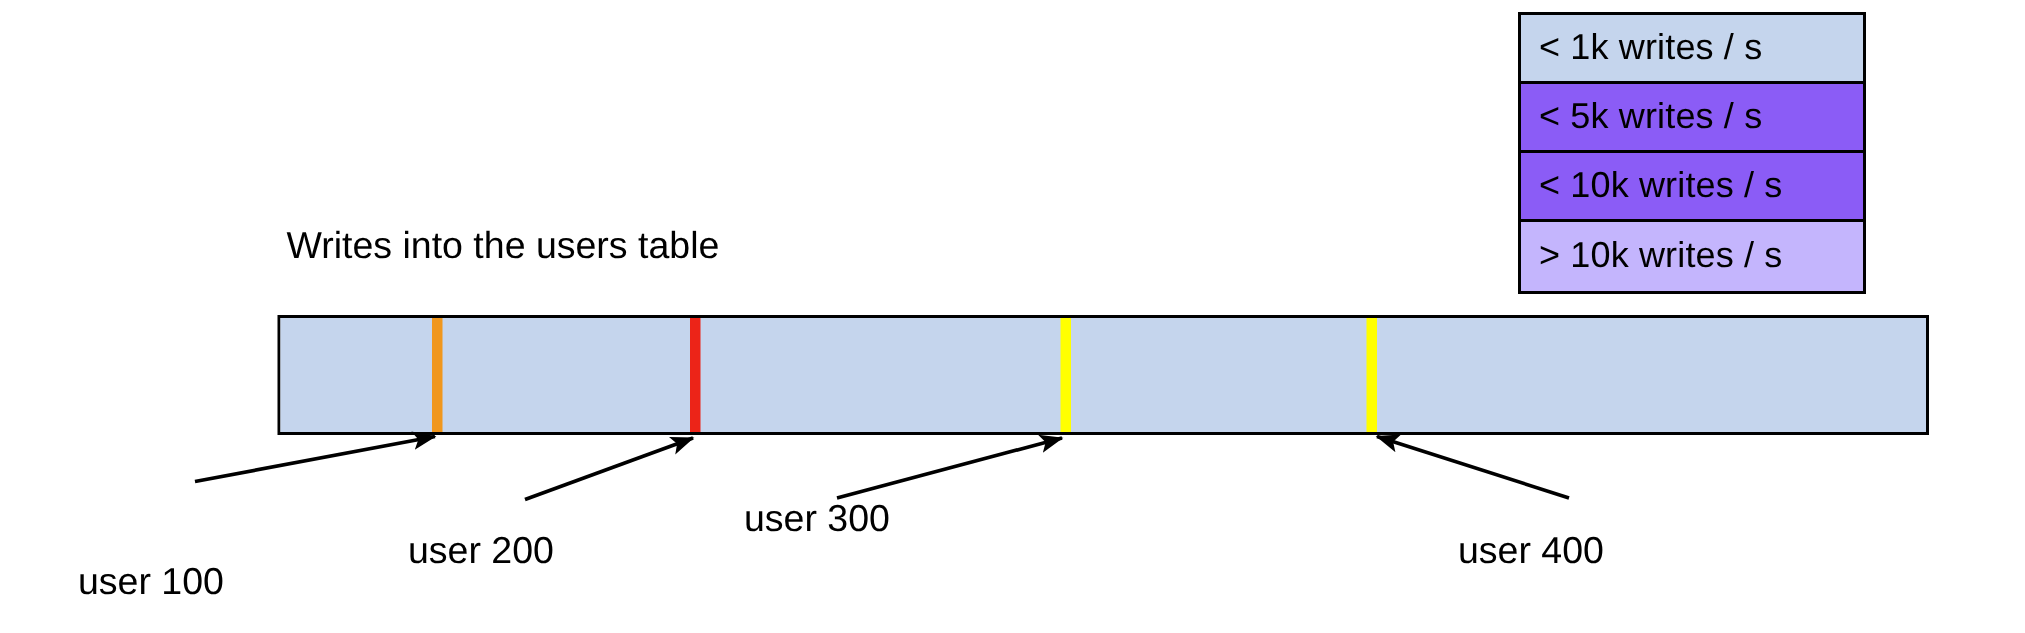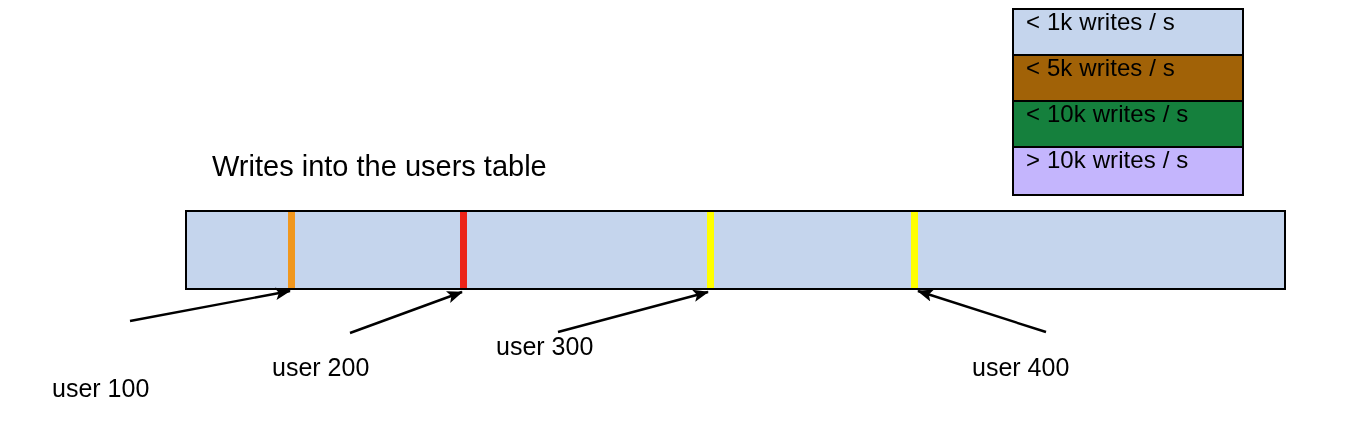--- a/index.html
+++ b/index.html
@@ -24,35 +24,35 @@
     top: 8px;
     width: 232px;
     border: 2px solid #000000;
     box-sizing: border-box;
   }
   .legend-row {
     height: 46px;
     box-sizing: border-box;
     border-bottom: 2px solid #000000;
     display: flex;
-    align-items: flex-start;
+    align-items: center;
     padding-left: 12px;
     font-size: 24px;
     line-height: 1;
     letter-spacing: 0.1px;
     white-space: nowrap;
   }
   .legend-row:last-child { border-bottom: none; }
 
   
   #caption {
     position: absolute;
-    left: 212px;
+    left: 191px;
     top: 152px;
-    font-size: 29px;
+    font-size: 25px;
     line-height: 1;
     white-space: nowrap;
   }
 
   
   #bar {
     position: absolute;
     left: 185px;
     top: 210px;
     width: 1101px;
@@ -89,24 +89,24 @@
     white-space: nowrap;
   }
 </style>
 </head>
 <body>
 
 <div id="legend">
   <div class="legend-row" style="background: rgb(197, 213, 237);">
     <span>&lt; 1k writes / s</span>
   </div>
-  <div class="legend-row" style="background: #a16207;">
+  <div class="legend-row" style="background: #8b5cf6;">
     <span>&lt; 5k writes / s</span>
   </div>
-  <div class="legend-row" style="background: #15803d;">
+  <div class="legend-row" style="background: #8b5cf6;">
     <span>&lt; 10k writes / s</span>
   </div>
   <div class="legend-row" style="background: #c4b5fd;">
     <span>&gt; 10k writes / s</span>
   </div>
 </div>
 
 <div id="caption">Writes into the users table</div>
 
 <div id="bar">

